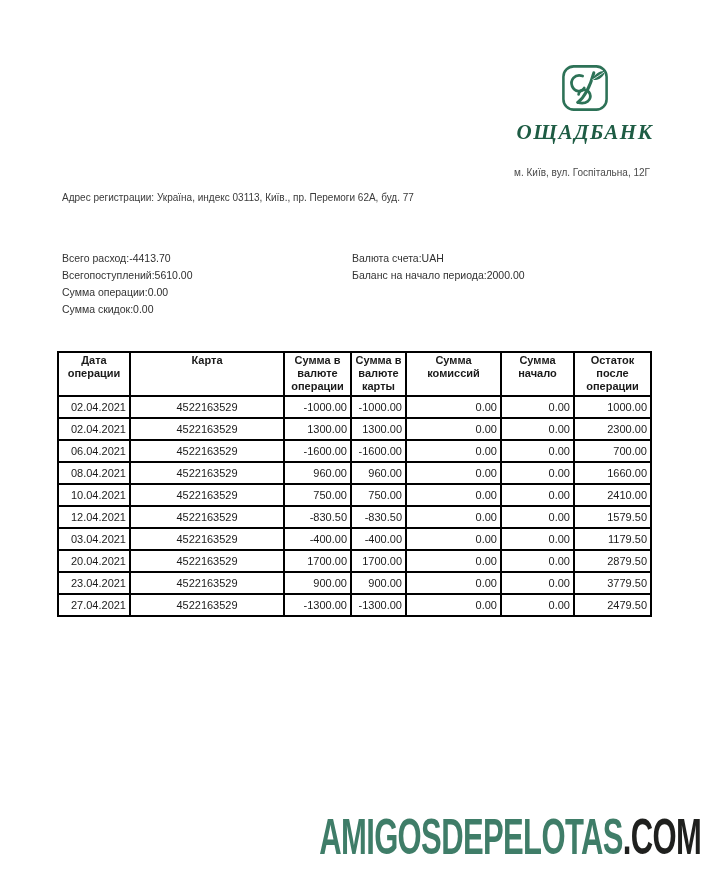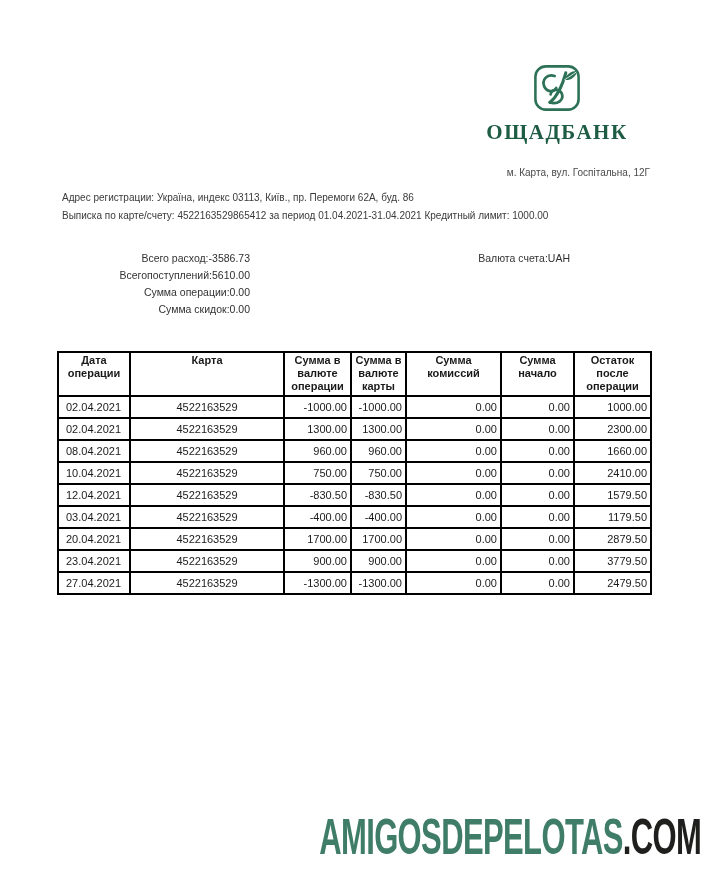--- a/index.html
+++ b/index.html
@@ -4,53 +4,53 @@
 <style>
   * { margin:0; padding:0; box-sizing:border-box; }
   html,body { background:#ffffff; }
   body {
     width:707px; height:883px; position:relative; overflow:hidden;
     font-family:"Liberation Sans", sans-serif; color:#333;
   }
   .page { position:absolute; inset:0; background:#fff; }
 
   
-  .logo-block { position:absolute; left:477px; top:64px; width:160px; text-align:center; }
+  .logo-block { position:absolute; left:505px; top:64px; width:160px; text-align:center;font-style:italic; }
   .logo-glyph { display:block; margin:0 auto; }
   .wordmark {
     margin-top:8px; font-family:"Liberation Serif", serif; font-weight:bold;
     font-size:21px; letter-spacing:1.5px; color:#1e5c44; white-space:nowrap;
   }
 
   
   .bank-address { position:absolute; top:167px; right:57px; font-size:10px; color:#4a4a4a; }
 
   
   .customer { position:absolute; left:62px; top:184px; width:600px; }
   .customer-name { font-size:11.5px; font-weight:bold; color:#262626; }
   .reg-line { margin-top:8px; font-size:10px; color:#3a3a3a; }
   .stmt-line { margin-top:7px; font-size:10px; color:#3a3a3a; }
 
   
   .summary-left  { position:absolute; left:62px;  top:250px; width:188px; }
   .summary-right { position:absolute; left:352px; top:250px; width:218px; }
-  .sum-row { display:flex; justify-content:flex-end; height:17px; line-height:17px;
+  .sum-row { display:flex; justify-content:flex-start; height:17px; line-height:17px;
              font-size:10.5px; color:#333; }
   .sum-row .val { text-align:right; color:#2e2e2e; }
 
   
   table.tx { position:absolute; left:57px; top:351px; width:593px;
              border-collapse:collapse; table-layout:fixed;
              font-size:11px; color:#1a1a1a; }
   table.tx th, table.tx td { border:2px solid #000; overflow:hidden; }
   table.tx th { font-weight:bold; vertical-align:top; padding:1px 2px 2px 2px;
                 line-height:13px; height:42px; text-align:center; }
   table.tx th.al { text-align:center; }
   table.tx td { height:22px; padding:0 3px; white-space:nowrap; }
-  table.tx td:nth-child(1) { text-align:center;  padding-left:2px;border-radius:11px; }
+  table.tx td:nth-child(1) { text-align:right;  padding-left:2px;border-radius:11px; }
   table.tx td:nth-child(2) { text-align:center; }
   table.tx td:nth-child(n+3) { text-align:right;margin-top:10px; }
   .c1{width:72px}.c2{width:154px}.c3{width:67px}.c4{width:55px}.c5{width:95px}.c6{width:73px}.c7{width:77px}
 
   
   .watermark {
     position:absolute; top:808px; right:6px; white-space:nowrap;
     font-size:50px; font-weight:bold; letter-spacing:-1px;
     transform:scaleX(0.62); transform-origin:100% 50%;
   }
@@ -71,49 +71,52 @@
       <path d="M41 11 C 38 22, 31 40, 21 48" fill="none" stroke="#2d7257" stroke-width="3.8" stroke-linecap="round"></path>
 
       <path d="M21 48 C 31 51, 39 45, 36 37 C 33 30, 23 31, 22 38" fill="none" stroke="#2d7257" stroke-width="3.4" stroke-linecap="round"></path>
 
       <path d="M39 20 C 42 12, 50 8, 55 9 C 54 16, 47 21, 39 20 Z" fill="#2d7257"></path>
       <path d="M39 20 C 45 16, 50 13, 54 10" fill="none" stroke="#ffffff" stroke-width="1"></path>
     </svg>
     <div class="wordmark">ОЩАДБАНК</div>
   </div>
 
-  <div class="bank-address">м. Карта, вул. Госпітальна, 12Г</div>
+  <div class="bank-address">м. Київ, вул. Госпітальна, 12Г</div>
 
   <div class="customer">
-    <div class="reg-line">Адрес регистрации: Україна, индекс 03113, Київ., пр. Перемоги 62А, буд. 86</div>
-    <div class="stmt-line">Выписка по карте/счету: 4522163529865412 за период 01.04.2021-31.04.2021 Кредитный лимит: 1000.00</div>
+    <div class="reg-line">Адрес регистрации: Україна, индекс 03113, Київ., пр. Перемоги 62А, буд. 77</div>
   </div>
 
   <div class="summary-left" id="summary-left">
       <div class="sum-row">
         <span>Всего расход:</span>
-        <span class="val">-3586.73</span>
+        <span class="val">-4413.70</span>
       </div>
       <div class="sum-row">
         <span>Всегопоступлений:</span>
         <span class="val">5610.00</span>
       </div>
       <div class="sum-row">
         <span>Сумма операции:</span>
         <span class="val">0.00</span>
       </div>
       <div class="sum-row">
         <span>Сумма скидок:</span>
         <span class="val">0.00</span>
       </div>
     </div>
   <div class="summary-right" id="summary-right">
       <div class="sum-row">
         <span>Валюта счета:</span>
         <span class="val">UAH</span>
+      </div>
+      <div class="sum-row">
+        <span>Баланс на начало периода:</span>
+        <span class="val">2000.00</span>
       </div>
     </div>
 
   <table class="tx" id="tx-table">
     <colgroup>
       <col class="c1">
         <col class="c2">
         <col class="c3">
         <col class="c4">
         <col class="c5">
@@ -144,20 +147,29 @@
         <tr>
           <td>02.04.2021</td>
           <td>4522163529</td>
           <td>1300.00</td>
           <td>1300.00</td>
           <td>0.00</td>
           <td>0.00</td>
           <td>2300.00</td>
         </tr>
         <tr>
+          <td>06.04.2021</td>
+          <td>4522163529</td>
+          <td>-1600.00</td>
+          <td>-1600.00</td>
+          <td>0.00</td>
+          <td>0.00</td>
+          <td>700.00</td>
+        </tr>
+        <tr>
           <td>08.04.2021</td>
           <td>4522163529</td>
           <td>960.00</td>
           <td>960.00</td>
           <td>0.00</td>
           <td>0.00</td>
           <td>1660.00</td>
         </tr>
         <tr>
           <td>10.04.2021</td>

